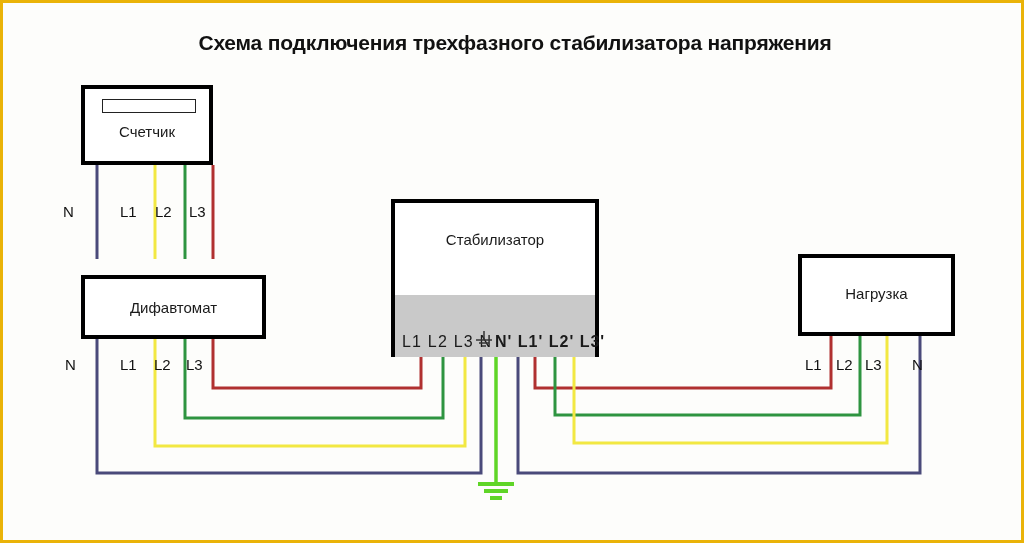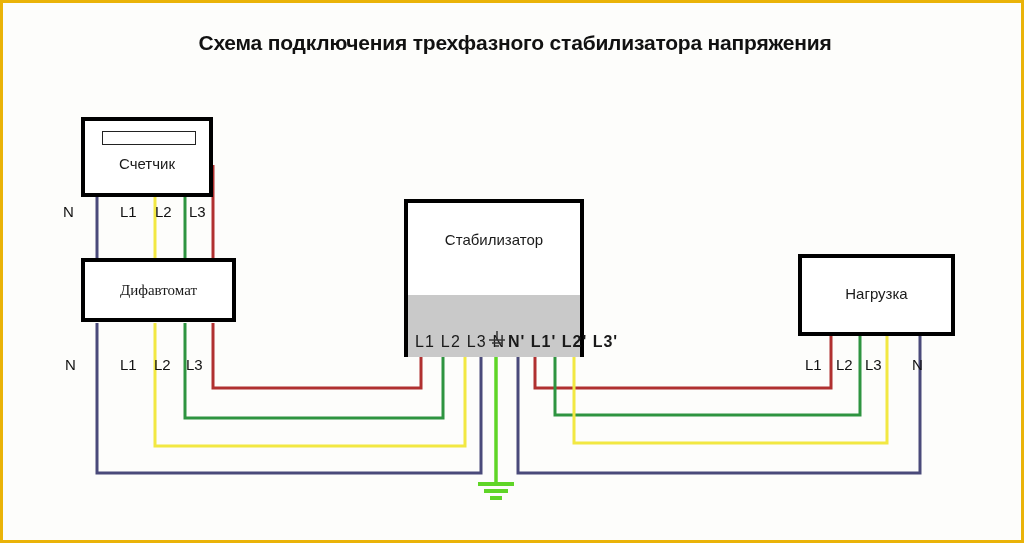--- a/index.html
+++ b/index.html
@@ -45,35 +45,35 @@
     z-index: 5;
   }
   .box-label {
     position: absolute;
     left: 0;
     width: 100%;
     text-align: center;
     font-size: 15px;
     color: #1a1a1a;
   }
-  #meter-box { left: 78px; top: 82px; width: 132px; height: 80px; margin-top: 32px; }
+  #meter-box { left: 78px; top: 82px; width: 132px; height: 80px; }
   #meter-display {
     position: absolute;
     left: 17px; top: 10px;
     width: 94px; height: 14px;
     border: 1.5px solid #222;
     background: #fff;
     box-sizing: border-box;
   }
   #meter-label { top: 34px; }
-  #dif-box { left: 78px; top: 255px; width: 155px; height: 64px; font-family: Liberation Serif, serif; }
+  #dif-box { left: 78px; top: 272px; width: 185px; height: 64px; }
   #dif-label { top: 20px; }
   #load-box { left: 795px; top: 251px; width: 157px; height: 82px; }
   #load-label { top: 27px; }
-  #stab-box { left: 401px; top: 196px; width: 180px; height: 158px; }
+  #stab-box { left: 388px; top: 196px; width: 208px; height: 158px; }
   #stab-label { top: 28px; font-size: 15px; }
   #stab-gray {
     position: absolute;
     left: 0; top: 92px;
     width: 100%; height: 62px;
     background: #c9c9c9;
   }
   .term {
     position: absolute;
     font-size: 16px;

